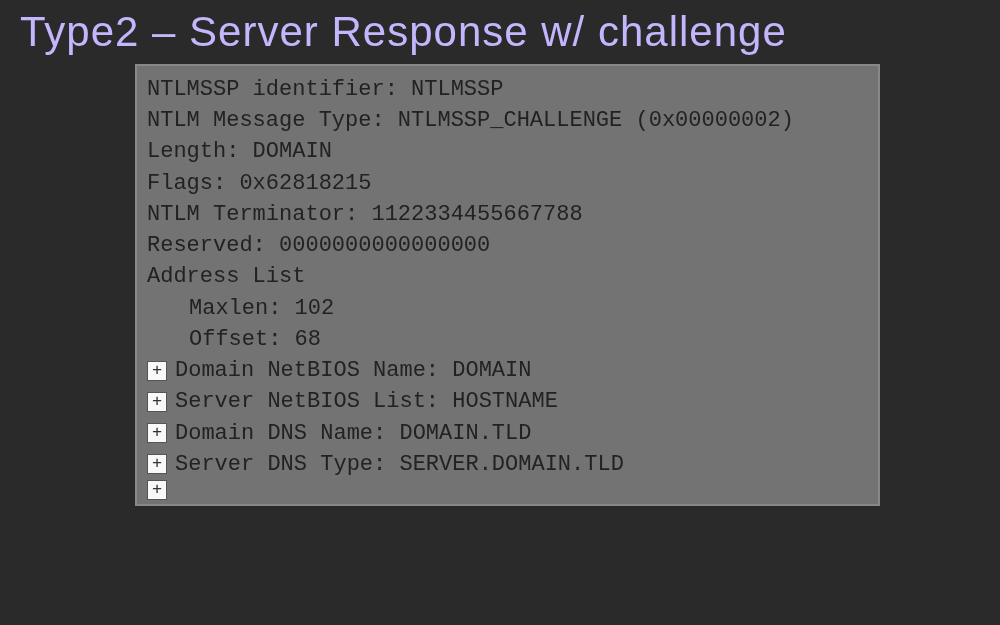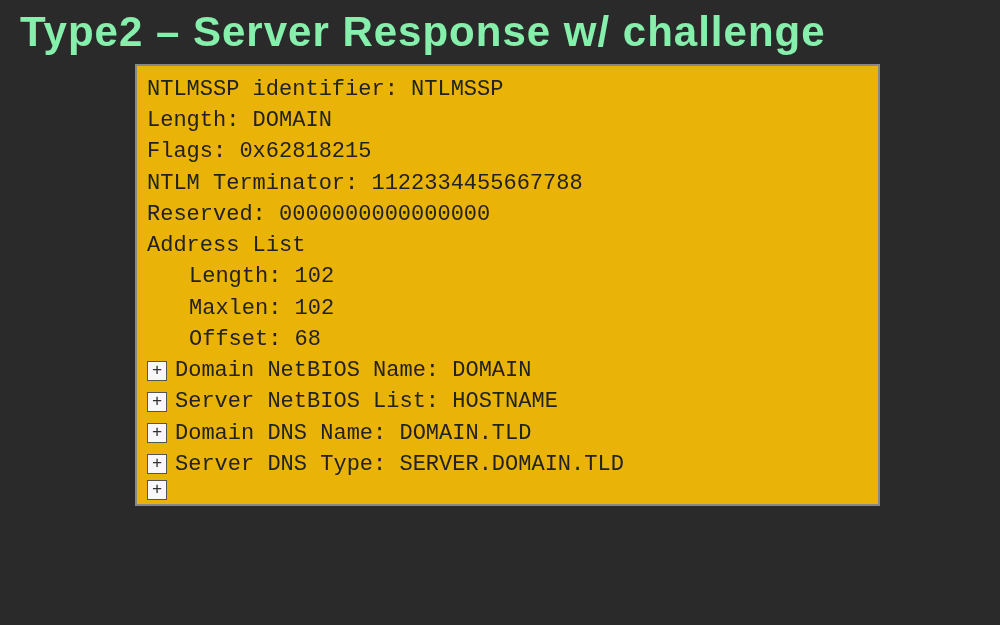--- a/index.html
+++ b/index.html
@@ -8,28 +8,28 @@
       box-sizing: border-box;
     }
     body {
       width: 1000px;
       height: 625px;
       background: #2a2a2a;
       font-family: Arial, sans-serif;
       overflow: hidden;
     }
     .slide-title {
-      color: #86efac;
+      color: #c4b5fd;
       font-size: 42px;
-      font-weight: bold;
+      font-weight: normal;
       padding: 8px 20px;
       letter-spacing: 1px;
     }
     .packet-panel {
-      background: #eab308;
+      background: #737373;
       border: 2px solid #888;
       margin: 0 120px 0 135px;
       padding: 8px 4px 4px 10px;
       font-family: 'Courier New', Courier, monospace;
       font-size: 22px;
       line-height: 1.42;
       color: #222;
     }
     .field-line {
       white-space: pre;
@@ -61,26 +61,26 @@
       user-select: none;
     }
   </style>
 </head>
 <body>
 
 <div class="slide-title">Type2 – Server Response w/ challenge</div>
 
 <div class="packet-panel">
   <div class="field-line indent-0">NTLMSSP identifier: NTLMSSP</div>
+  <div class="field-line indent-0">NTLM Message Type: NTLMSSP_CHALLENGE (0x00000002)</div>
   <div class="field-line indent-0">Length: DOMAIN</div>
   <div class="field-line indent-0">Flags: 0x62818215</div>
   <div class="field-line indent-0">NTLM Terminator: 1122334455667788</div>
   <div class="field-line indent-0">Reserved: 0000000000000000</div>
   <div class="field-line indent-0">Address List</div>
-  <div class="field-line indent-1">Length: 102</div>
   <div class="field-line indent-1">Maxlen: 102</div>
   <div class="field-line indent-1">Offset: 68</div>
 
   <div class="expandable-line">
     <span class="expand-btn">+</span>
     <span class="field-line">Domain NetBIOS Name: DOMAIN</span>
   </div>
   <div class="expandable-line">
     <span class="expand-btn">+</span>
     <span class="field-line">Server NetBIOS List: HOSTNAME</span>

